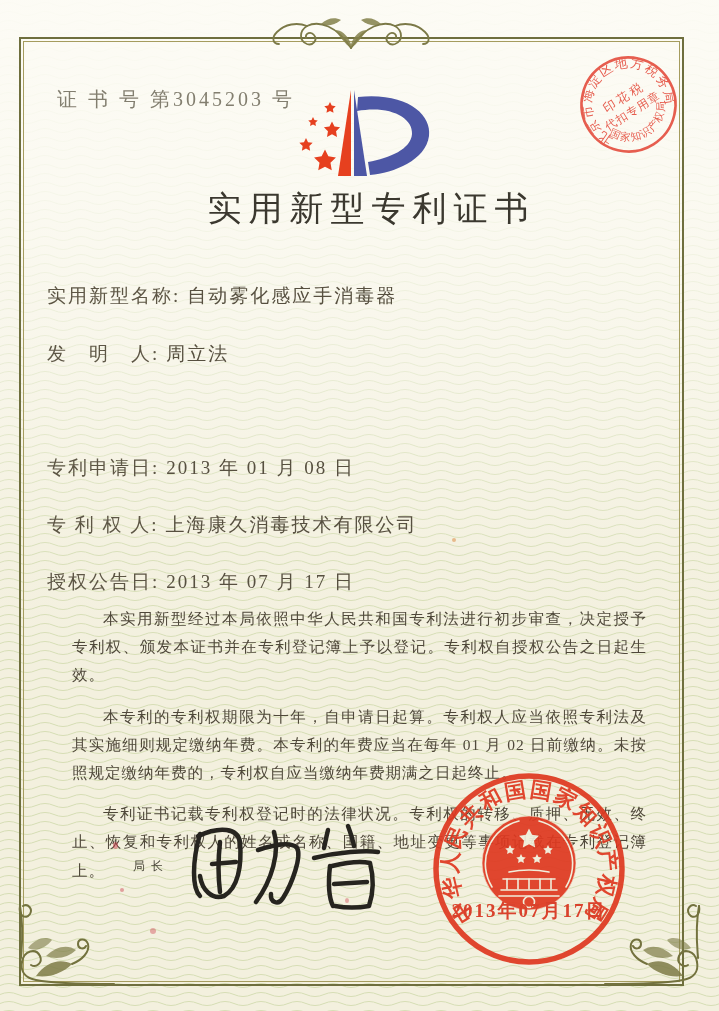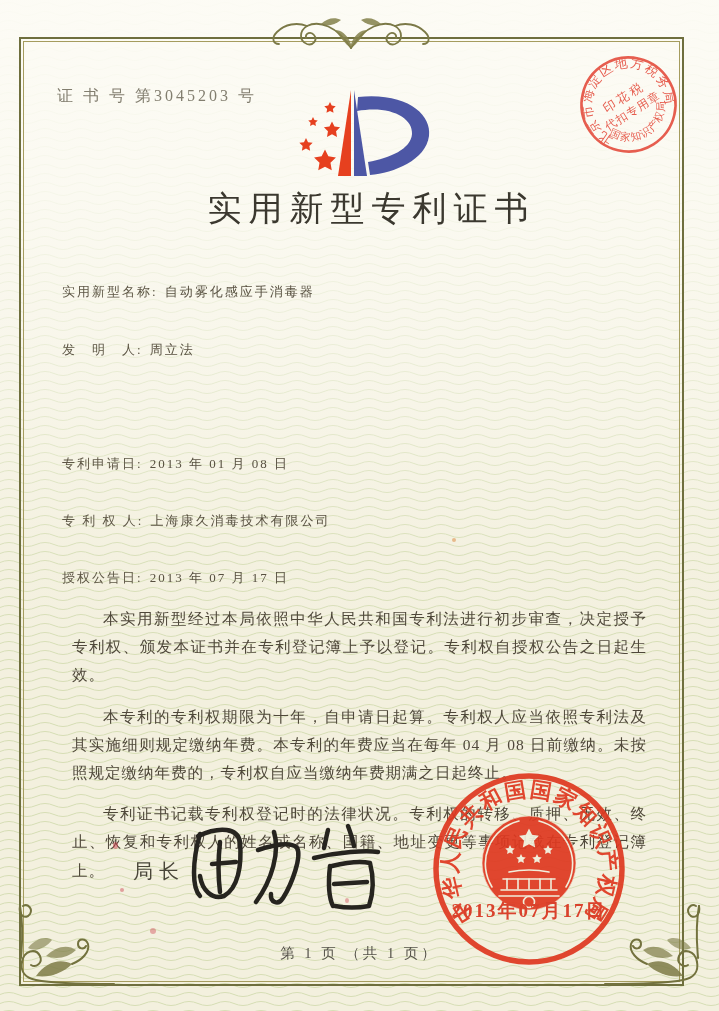--- a/index.html
+++ b/index.html
@@ -28,41 +28,41 @@
   .frame-outer{
     position:absolute;left:19px;top:37px;width:661px;height:945px;
     border:2px solid #6f6f3e;
   }
   .frame-inner{
     position:absolute;left:2px;top:2px;right:2px;bottom:2px;
     border:1px solid #a59c5e;
   }
   .cert-number{
     position:absolute;left:57px;top:86px;
-    font-size:16px;letter-spacing:3px;color:#827e6f;
+    font-size:20px;letter-spacing:3px;color:#827e6f;
   }
   .cert-title{
     position:absolute;left:12px;top:186px;width:719px;
     text-align:center;
     font-size:34px;letter-spacing:7px;color:#3b382f;font-weight:500;
   }
   .field-row{
-    position:absolute;left:62px;
-    font-size:13px;color:#5d5645;letter-spacing:2px;white-space:nowrap;
+    position:absolute;left:47px;
+    font-size:19px;color:#5d5645;letter-spacing:2px;white-space:nowrap;
   }
   .field-row .value{margin-left:7px;color:#575040;}
   .body-text{
     position:absolute;left:59px;top:592px;width:601px;
     font-size:15.5px;line-height:28.2px;color:#4f483a;
     text-align:justify;letter-spacing:1px;
   }
   .body-text p{margin:13px;text-indent:2em;}
   .sig-label{
     position:absolute;left:133px;top:858px;
-    font-size:20px;letter-spacing:6px;color:#494639;
+    font-size:12px;letter-spacing:6px;color:#494639;
   }
   .footer{
     position:absolute;left:0;top:944px;width:719px;text-align:center;
     font-size:14.5px;letter-spacing:3px;color:#55524a;
   }
   .speck{position:absolute;border-radius:50%;pointer-events:none;}
 </style>
 </head>
 <body>
 
@@ -173,21 +173,21 @@
   </div>
   <div class="field-row" style="top:512px;">
     <span>专 利 权 人:</span><span class="value">上海康久消毒技术有限公司</span>
   </div>
   <div class="field-row" style="top:569px;">
     <span>授权公告日:</span><span class="value">2013 年 07 月 17 日</span>
   </div>
 
   <div class="body-text">
     <p>本实用新型经过本局依照中华人民共和国专利法进行初步审查，决定授予专利权、颁发本证书并在专利登记簿上予以登记。专利权自授权公告之日起生效。</p>
-    <p>本专利的专利权期限为十年，自申请日起算。专利权人应当依照专利法及其实施细则规定缴纳年费。本专利的年费应当在每年 04 月 08 日前缴纳。未按照规定缴纳年费的，专利权自应当缴纳年费期满之日起终止。</p>
+    <p>本专利的专利权期限为十年，自申请日起算。专利权人应当依照专利法及其实施细则规定缴纳年费。本专利的年费应当在每年 01 月 02 日前缴纳。未按照规定缴纳年费的，专利权自应当缴纳年费期满之日起终止。</p>
     <p>专利证书记载专利权登记时的法律状况。专利权的转移、质押、无效、终止、恢复和专利权人的姓名或名称、国籍、地址变更等事项记载在专利登记簿上。</p>
   </div>
 
   <div class="sig-label">局长</div>
   <svg class="abs" style="left:178px;top:814px;" width="210" height="105" viewBox="0 0 210 105" role="img" aria-label="田力普">
     <g fill="none" stroke="#26241f" stroke-width="4.5" stroke-linecap="round" stroke-linejoin="round">
       <path d="M22,20 C14,48 14,74 22,82"></path>
       <path d="M20,22 C42,12 60,14 62,28 C64,52 60,74 46,82 C34,86 24,76 22,62"></path>
       <path d="M34,50 L58,48"></path>
       <path d="M42,28 C40,46 40,62 42,78"></path>
@@ -233,15 +233,14 @@
         <path d="M-22,16 L-22,26 M-11,16 L-11,26 M0,16 L0,26 M11,16 L11,26 M22,16 L22,26"></path>
         <path d="M-28,27 L28,27 M-30,33 L30,33"></path>
         <path d="M-37,24 A 44 44 0 0 1 -10,-42"></path>
         <path d="M37,24 A 44 44 0 0 0 10,-42"></path>
         <circle cx="0" cy="39" r="5.5"></circle>
       </g>
     </g>
     <text x="99" y="147" font-size="19" fill="#d8341f" text-anchor="middle" letter-spacing="2" font-weight="bold">2013年07月17日</text>
   </svg>
 
-  <div class="footer">第 1 页 （共 1 页）</div>
 
 </div>
 
 </body></html>

